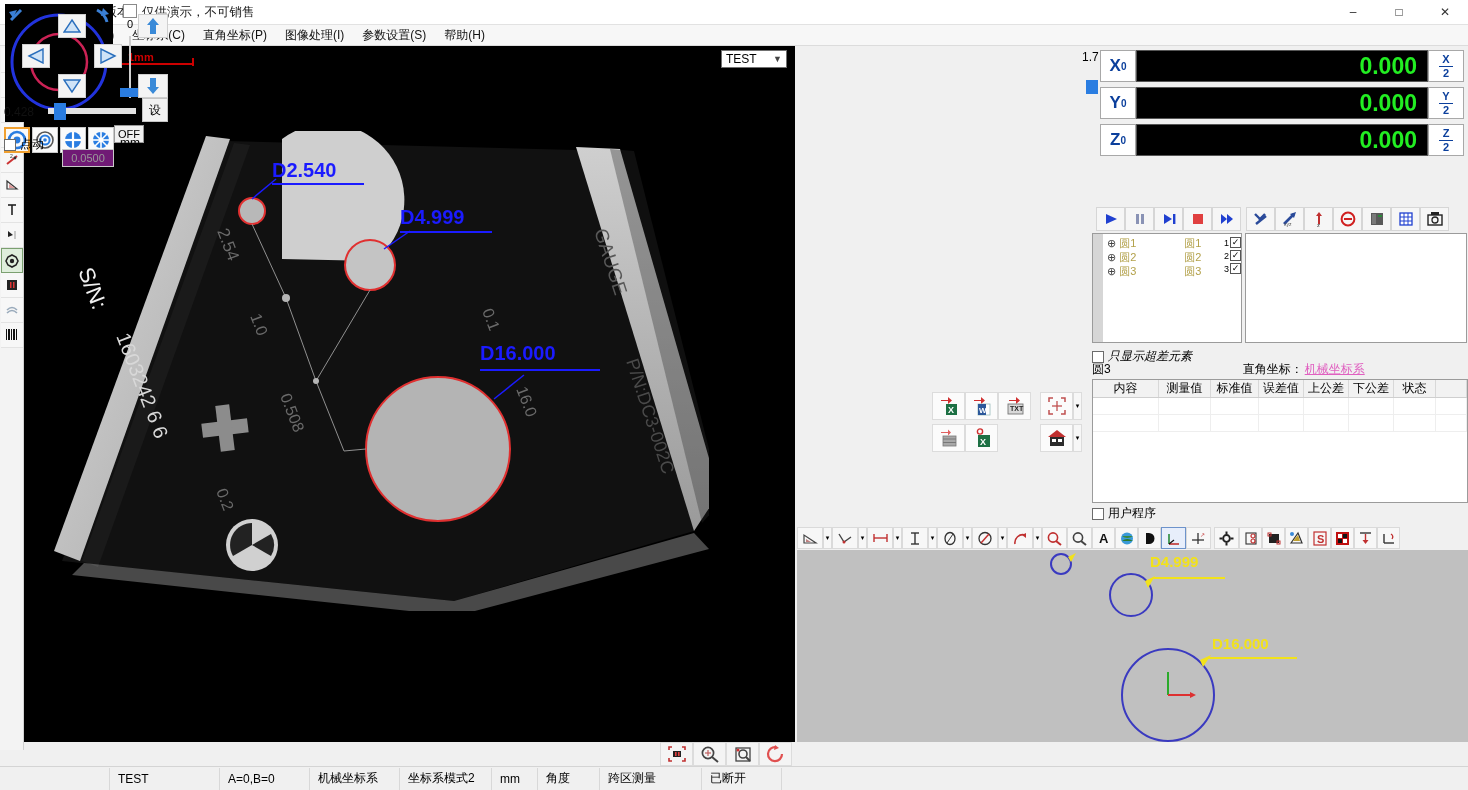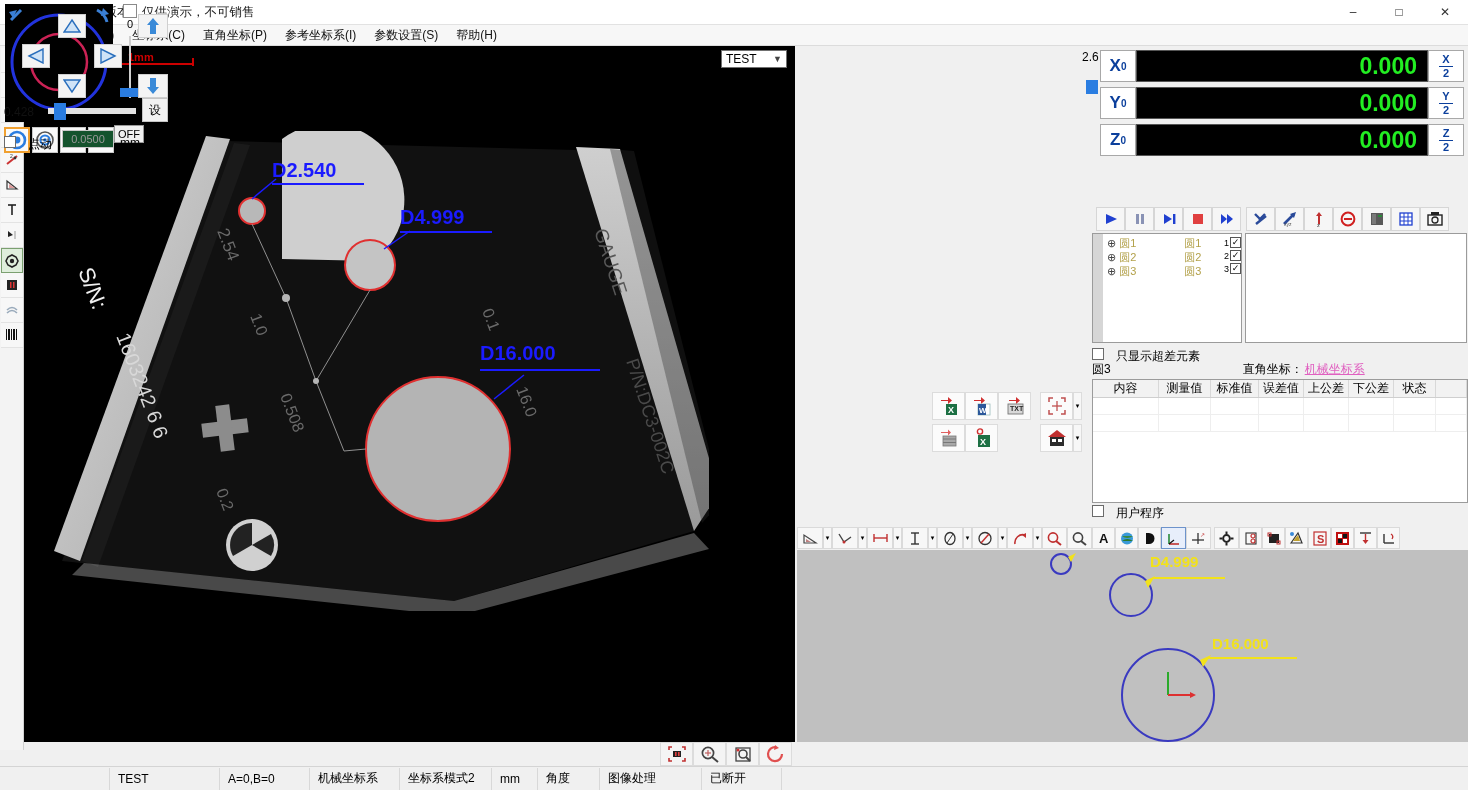--- a/index.html
+++ b/index.html
@@ -114,21 +114,21 @@
   .run-btn { width:29px; height:24px; background:#f6f6f6; border:1px solid #d6d6d6;
              display:flex; align-items:center; justify-content:center; }
 
   .elem-list { position:absolute; left:1092px; top:233px; width:150px; height:110px;
                background:#fff; border:1px solid #9b9b9b; overflow:hidden; font-size:11px; }
   .elem-row { display:flex; align-items:center; height:12px; padding-left:14px; color:#b3a14a; }
   .chk-col { position:absolute; left:1224px; top:233px; width:20px; height:110px; font-size:10px; }
   .notes-box { position:absolute; left:1245px; top:233px; width:222px; height:110px;
                background:#fff; border:1px solid #9b9b9b; }
 
-  .cbx-line { position:absolute; font-size:12px; display:flex; align-items:flex-start; gap:12px; }
+  .cbx-line { position:absolute; font-size:12px; display:flex; align-items:center; gap:4px; }
   .cbx { width:12px; height:12px; border:1px solid #6b6b6b; background:#fff; display:inline-block; }
 
   .ref-line { position:absolute; left:1092px; top:361px; width:376px; height:16px;
               font-size:12px; display:flex; align-items:center; }
 
   .res-table { position:absolute; left:1092px; top:379px; width:376px; height:124px;
                background:#fff; border:1px solid #9b9b9b; }
   .res-head { display:flex; height:18px; background:#f2f2f2; border-bottom:1px solid #cfcfcf; }
   .res-head div { border-right:1px solid #d8d8d8; font-size:12px; display:flex;
                   align-items:center; justify-content:center; }
@@ -174,21 +174,21 @@
       <div class="win-btn">□</div>
       <div class="win-btn close">✕</div>
     </div>
   </div>
 
   <div class="menubar">
     <div class="menu-item">文件(F)</div>
     <div class="menu-item">预置(P)</div>
     <div class="menu-item">坐标系(C)</div>
     <div class="menu-item">直角坐标(P)</div>
-    <div class="menu-item">参考坐标系(I)</div>
+    <div class="menu-item">图像处理(I)</div>
     <div class="menu-item">参数设置(S)</div>
     <div class="menu-item">帮助(H)</div>
   </div>
 
   <div class="left-tb">
     <div class="ltb-btn">
       <svg width="16" height="16">
           <line x1="8" y1="1" x2="8" y2="15" stroke="#444" stroke-width="1.4"></line>
           <line x1="2" y1="5" x2="14" y2="5" stroke="#444" stroke-width="1.4"></line>
         </svg>
@@ -456,24 +456,24 @@
     </div>
     <div class="spin-val" style="left:4px; top:105px;">0.428</div>
     <div style="position:absolute;left:48px;top:108px;width:88px;height:6px;background:#e3e3e3;">
       <div style="position:absolute;left:6px;top:-5px;width:12px;height:17px;background:#2a7de1;"></div>
     </div>
     <div style="position:absolute;left:142px;top:98px;width:26px;height:24px;background:#f2f2f2;border:1px solid #c4c4c4;display:flex;align-items:center;justify-content:center;font-size:12px;">设</div>
     <div class="cbx-line" style="left:4px; top:136px;">
       <span class="cbx"></span>
       <span>点动</span>
     </div>
-    <div style="position:absolute;left:62px;top:130px;width:52px;height:18px;background:#14532d;border:1px solid #c9c9c9;font-size:11px;color:#9a9a9a;display:flex;align-items:center;justify-content:center;">0.0500</div>
+    <div style="position:absolute;left:62px;top:149px;width:52px;height:18px;background:#701a75;border:1px solid #c9c9c9;font-size:11px;color:#9a9a9a;display:flex;align-items:center;justify-content:center;">0.0500</div>
     <div style="position:absolute;left:120px;top:136px;font-size:12px;">mm</div>
   </div>
-  <div style="position:absolute;left:1082px;top:50px;font-size:12px;">2.6</div>
+  <div style="position:absolute;left:1082px;top:50px;font-size:12px;">1.7</div>
   <div style="position:absolute;left:1086px;top:80px;width:12px;height:14px;background:#2a7de1;"></div>
 
   <div class="tool-palette">
     <div class="tgrid" style="padding:2px;">
       <div class="tbtn">
           <svg width="18" height="18">
             <circle cx="9" cy="9" r="2.6" fill="#111"></circle>
           </svg>
         </div>
       <div class="tbtn">
@@ -907,21 +907,21 @@
       <span style="font-size:9px;">2</span>
       <span style="width:11px;height:11px;border:1px solid #555;background:#fff;font-size:9px;line-height:9px;text-align:center;">✓</span>
     </div>
     <div style="display:flex;align-items:center;gap:1px;margin-top:2px;">
       <span style="font-size:9px;">3</span>
       <span style="width:11px;height:11px;border:1px solid #555;background:#fff;font-size:9px;line-height:9px;text-align:center;">✓</span>
     </div>
   </div>
   <div class="notes-box"></div>
 
-  <div class="cbx-line" style="left:1092px; top:348px;">
+  <div class="cbx-line" style="left:1092px; top:348px;font-style:italic;">
     <span class="cbx"></span>
     <span>只显示超差元素</span>
   </div>
 
   <div class="ref-line">
     <span>圆3</span>
     <span style="margin-left:132px;">直角坐标：</span>
     <span style="color:#e060c0;text-decoration:underline;margin-left:2px;">机械坐标系</span>
   </div>
 
@@ -1183,17 +1183,17 @@
 
 
   <div class="statusbar">
     <div class="st-cell" style="width:110px;"></div>
     <div class="st-cell" style="width:110px;">TEST</div>
     <div class="st-cell" style="width:90px;">A=0,B=0</div>
     <div class="st-cell" style="width:90px;">机械坐标系</div>
     <div class="st-cell" style="width:92px;">坐标系模式2</div>
     <div class="st-cell" style="width:46px;">mm</div>
     <div class="st-cell" style="width:62px;">角度</div>
-    <div class="st-cell" style="width:102px;">图像处理</div>
+    <div class="st-cell" style="width:102px;">跨区测量</div>
     <div class="st-cell" style="width:80px;">已断开</div>
   </div>
 
 </div>
 
 </body></html>

